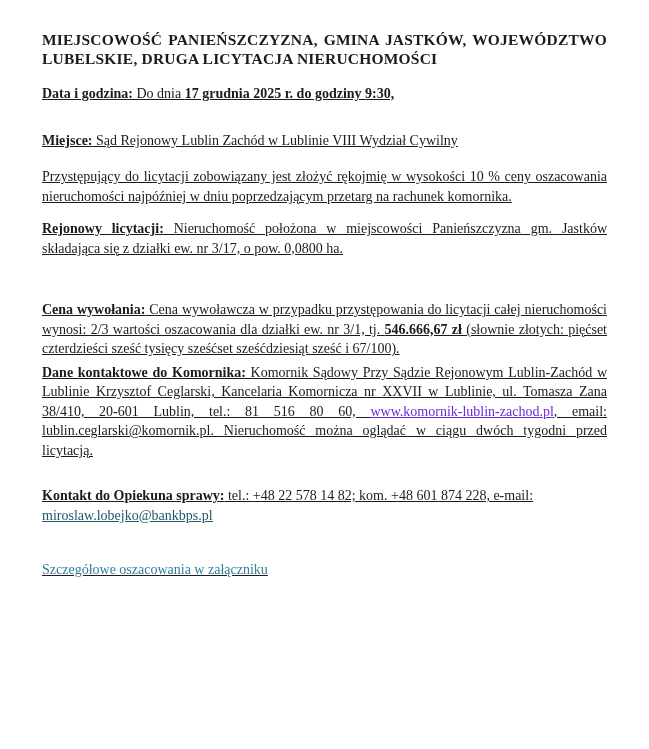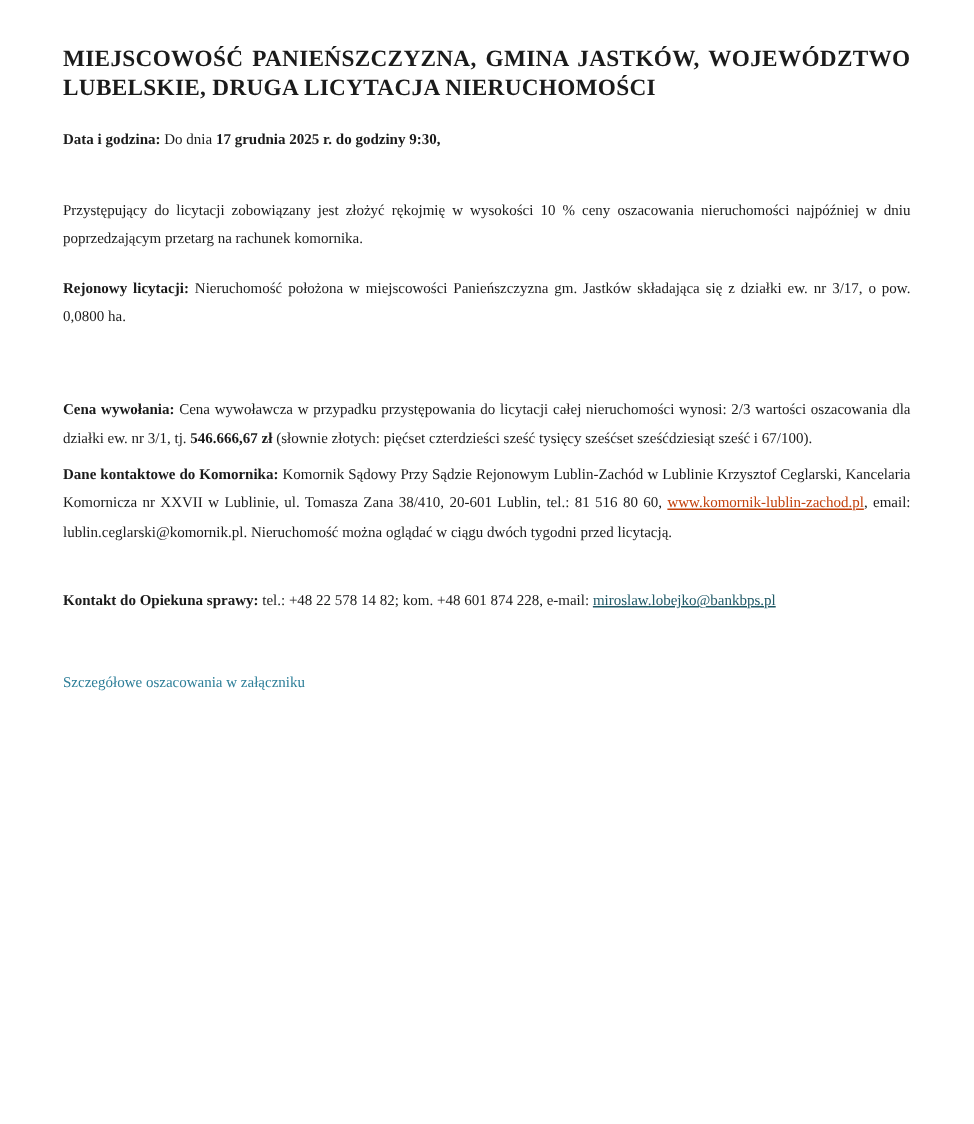--- a/index.html
+++ b/index.html
@@ -24,34 +24,35 @@
   .doc-title {
     margin: 0 0 16px 0;
     font-size: 15.5px;
     line-height: 1.2;
     font-weight: bold;
     text-align: justify;
     letter-spacing: 0.2px;
   }
   p {
     margin: 0;
-    font-size: 10px;
+    font-size: 14px;
     line-height: 19.5px;
+    text-decoration: underline;
   }
   .justified { text-align: justify; }
   .b { font-weight: bold; }
   .sec-date      { margin-bottom: 27px; }
   .sec-place     { margin-bottom: 17px; }
   .sec-deposit   { margin-bottom: 13px; }
   .sec-subject   { margin-bottom: 42px; }
   .sec-price     { margin-bottom: 4px; }
   .sec-bailiff   { margin-bottom: 26px; }
   .sec-caretaker { margin-bottom: 35px; margin-top: 13px; }
   a.site-link {
-    color: #c2410c;
+    color: #6d28d9;
     text-decoration: underline;
     cursor: pointer;
     margin-top: 24px;
   }
   a.email-link {
     color: #1f5866;
     text-decoration: underline;
     cursor: pointer;
   }
   .attachment-note {
@@ -63,20 +64,23 @@
 <body>
 
 <div class="page">
 
   <h1 class="doc-title">MIEJSCOWOŚĆ PANIEŃSZCZYZNA, GMINA JASTKÓW, WOJEWÓDZTWO LUBELSKIE, DRUGA LICYTACJA NIERUCHOMOŚCI</h1>
 
   <p class="sec-date">
     <span class="b">Data i godzina:</span><span> Do dnia </span><span class="b">17 grudnia 2025 r. do godziny 9:30,</span>
   </p>
 
+  <p class="sec-place">
+    <span class="b">Miejsce:</span><span> Sąd Rejonowy Lublin Zachód w Lublinie VIII Wydział Cywilny</span>
+  </p>
 
   <p class="justified sec-deposit">
     <span>Przystępujący do licytacji zobowiązany jest złożyć rękojmię w wysokości 10 % ceny oszacowania nieruchomości najpóźniej w dniu poprzedzającym przetarg na rachunek komornika.</span>
   </p>
 
   <p class="justified sec-subject">
     <span class="b">Rejonowy licytacji:</span><span> Nieruchomość położona w miejscowości Panieńszczyzna gm. Jastków składająca się z działki ew. nr 3/17, o pow. 0,0800 ha.</span>
   </p>
 
   <p class="justified sec-price">

